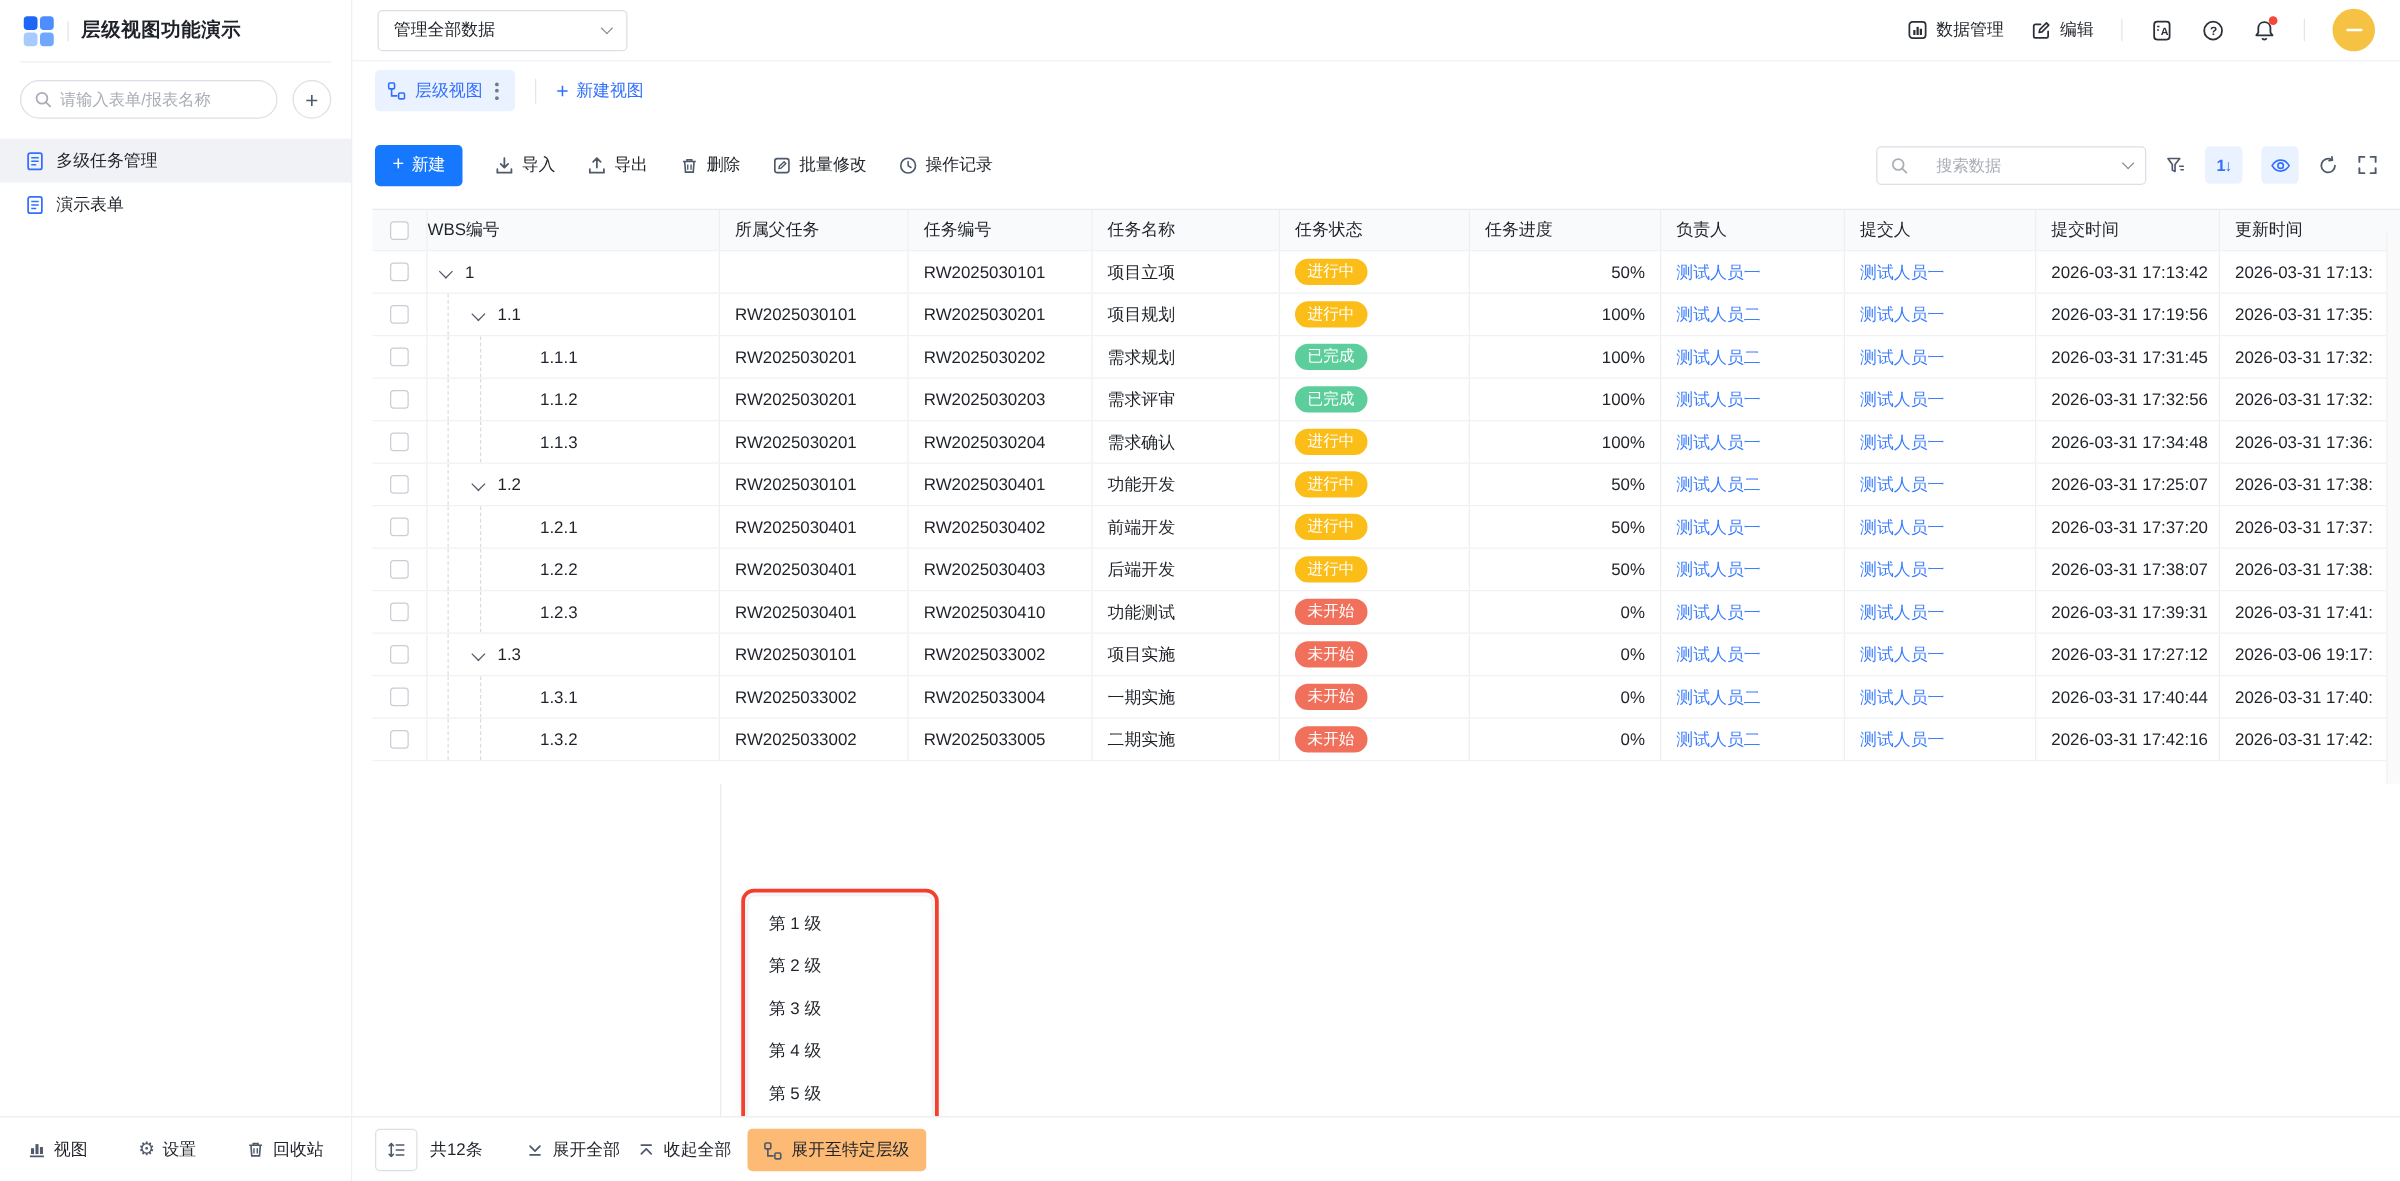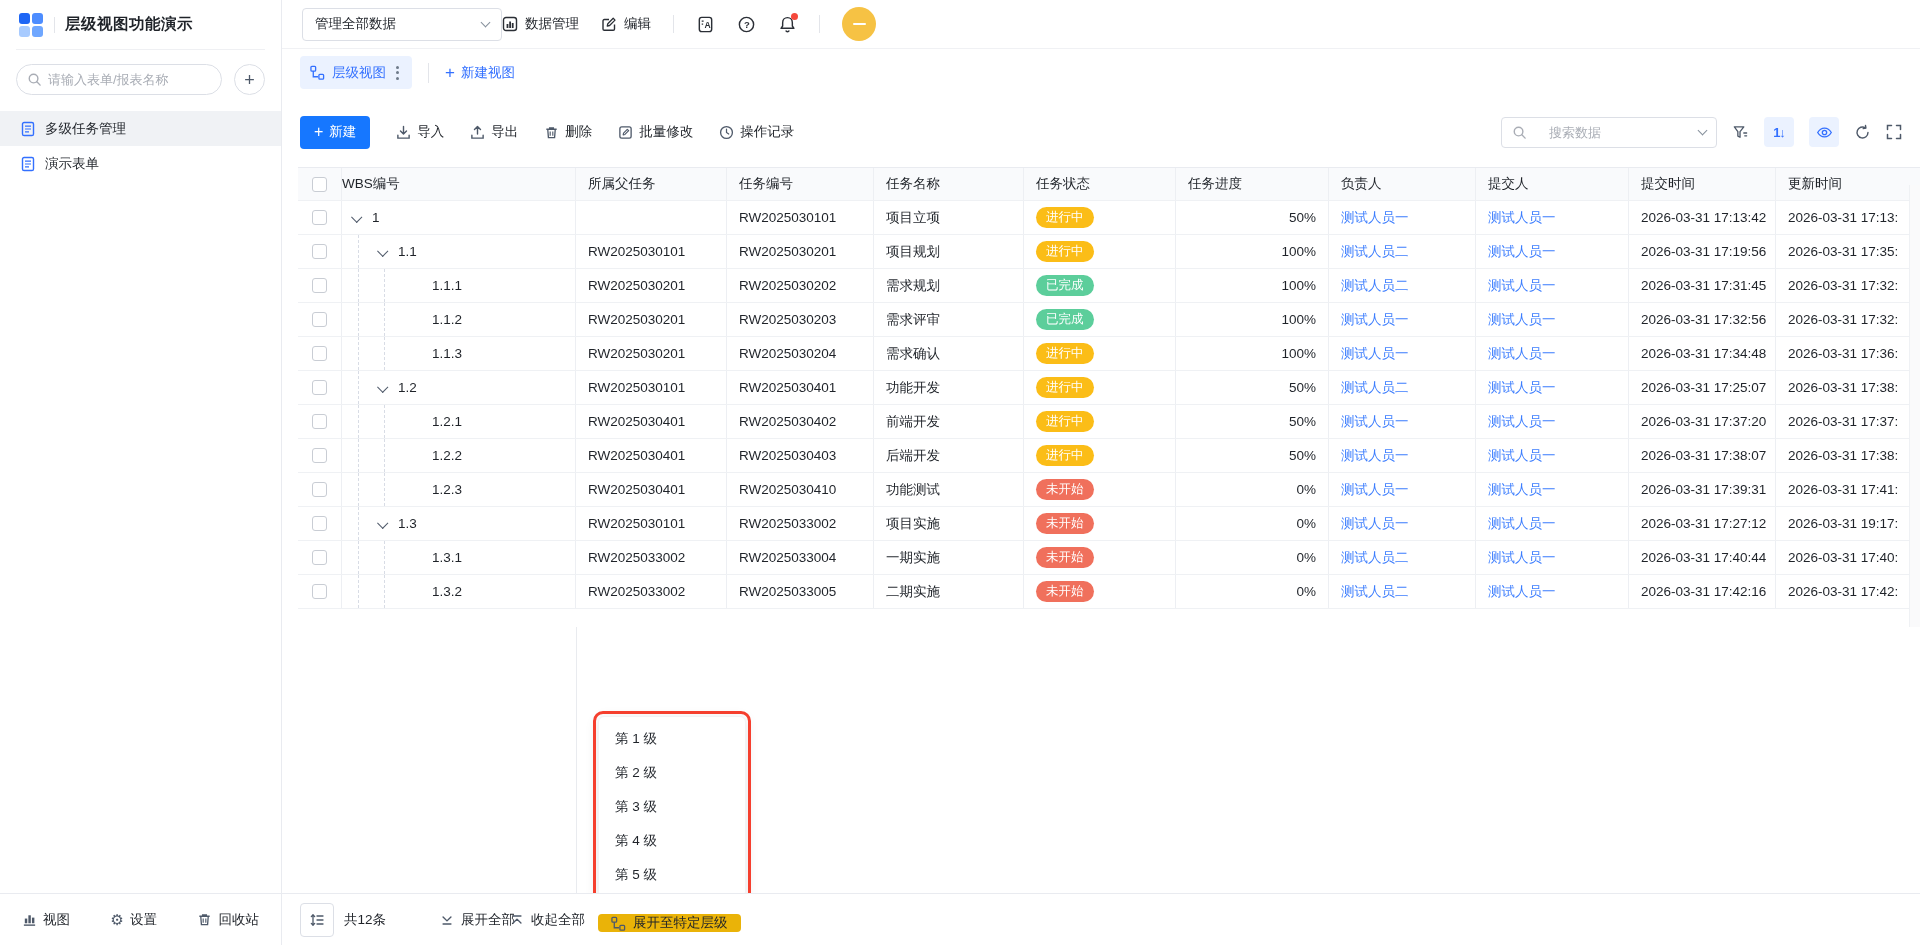--- a/index.html
+++ b/index.html
@@ -19,21 +19,21 @@
   .sb-plus{width:31px;height:31px;border:1px solid #DCDFE6;border-radius:50%;display:flex;align-items:center;justify-content:center;
     font-size:18px;color:#4E5969;background:#fff;cursor:pointer;line-height:1}
   .sb-item{height:35px;display:flex;align-items:center;gap:9px;padding:0 16px 0 20px;font-size:13.5px;cursor:pointer}
   .sb-item.active{background:#F0F2F5}
   .sb-foot{position:absolute;left:0;bottom:0;width:100%;height:52px;border-top:1px solid #E9EBF0;
     display:flex;align-items:center;justify-content:space-between;padding:0 22px}
   .sb-foot .fitem{display:flex;align-items:center;gap:6px;color:#1f2329;cursor:pointer}
   .gear-glyph{font-size:15px;color:#4E5969;line-height:1}
   
   .main{position:absolute;left:282px;top:0;width:1638px;height:945px;background:#fff}
-  .topbar{height:49px;display:flex;align-items:center;padding:0 20px;border-bottom:1px solid #F0F1F4}
+  .topbar{height:49px;display:flex;align-items:center;justify-content:space-between;padding:0 20px;border-bottom:1px solid #F0F1F4}
   .scope{width:200px;height:33px;border:1px solid #DCDFE6;border-radius:4px;display:flex;align-items:center;
     justify-content:space-between;padding:0 12px;cursor:pointer;background:#fff}
   .tb-right{display:flex;align-items:center;gap:22px}
   .tb-act{display:flex;align-items:center;gap:7px;cursor:pointer}
   .tb-ic{position:relative;cursor:pointer;display:flex}
   .tb-sep{width:1px;height:18px;background:#E3E5EA}
   .bell-dot{position:absolute;right:-1px;top:-2px;width:7px;height:7px;border-radius:50%;background:#F5483B}
   .avatar{width:34px;height:34px;border-radius:50%;background:#F6C244;display:flex;align-items:center;justify-content:center;cursor:pointer}
   .avatar .dash{width:13px;height:2.5px;border-radius:2px;background:#fff}
   
@@ -80,21 +80,21 @@
   .below-divider{position:absolute;left:294px;top:627px;height:266px;border-left:1px solid #E9EBEF}
   
   .popup{position:absolute;left:316px;top:716px;width:148px;background:#fff;border-radius:6px;padding:5px 0;
     box-shadow:0 3px 14px rgba(31,35,41,.12);border:1px solid #F2F3F5}
   .popup .pi{height:34px;display:flex;align-items:center;padding:0 16px;font-size:13.5px;cursor:pointer}
   .red-annot{position:absolute;left:311px;top:711px;width:158px;height:230px;border:3px solid #F53F2E;border-radius:10px;pointer-events:none}
   
   .footerbar{position:absolute;left:0;bottom:0;width:100%;height:52px;border-top:1px solid #E9EBF0;background:#fff}
   .fb-item{position:absolute;top:0;height:52px;display:flex;align-items:center;gap:7px;cursor:pointer;color:#1f2329}
   .rowheight{width:34px;height:34px;top:9px;border:1px solid #DCDFE6;border-radius:4px;justify-content:center;gap:0}
-  .levelbtn{top:20px;height:18px;background:#eab308;border-radius:4px;padding:0 13px}
+  .levelbtn{top:9px;height:34px;background:#fdba74;border-radius:4px;padding:0 13px}
 </style>
 </head>
 <body>
 
 <div class="sidebar">
   <div class="sb-head">
     <span>
       <svg width="26" height="26" viewBox="0 0 26 26">
         <rect x="1" y="1" width="11" height="11" rx="3" fill="#1E66F5"></rect>
         <rect x="14" y="1" width="11" height="11" rx="3" fill="#4D8DFF"></rect>
@@ -598,21 +598,21 @@
             <span class="pill" style="background: rgb(240, 112, 92);">未开始</span>
           </div>
           <div class="c c6">0%</div>
           <div class="c c7">
             <span class="link">测试人员一</span>
           </div>
           <div class="c c8">
             <span class="link">测试人员一</span>
           </div>
           <div class="c c9">2026-03-31 17:27:12</div>
-          <div class="c c10">2026-03-31 19:17:</div>
+          <div class="c c10">2026-03-06 19:17:</div>
         </div>
         <div class="trow">
           <div class="c c0">
             <span class="cb"></span>
           </div>
           <div class="c c1 wbs" style="display: flex; align-items: center;">
             <span class="guide" style="left: 16px;"></span>
             <span class="guide" style="left: 42px;"></span>
             <span style="margin-left: 90px;">1.3.1</span>
           </div>
@@ -675,21 +675,21 @@
   <div class="footerbar">
     <div class="fb-item rowheight" style="left:18px">
       <svg width="16" height="16" viewBox="0 0 16 16">
           <path d="M4 2.8v10.4M2.3 4.6L4 2.8l1.7 1.8M2.3 11.4L4 13.2l1.7-1.8" fill="none" stroke="#4E5969" stroke-width="1.3" stroke-linecap="round" stroke-linejoin="round"></path>
           <path d="M8 4h6M8 8h6M8 12h6" stroke="#4E5969" stroke-width="1.3" stroke-linecap="round"></path>
         </svg>
     </div>
     <div class="fb-item" style="left:62px">
       <span>共12条</span>
     </div>
-    <div class="fb-item" style="left:158px">
+    <div class="fb-item" style="left:139px">
       <span>
         <svg width="14" height="14" viewBox="0 0 16 16">
             <path d="M3.5 4.5L8 9l4.5-4.5" fill="none" stroke="#4E5969" stroke-width="1.6" stroke-linecap="round" stroke-linejoin="round"></path>
             <path d="M3.5 12.5h9" stroke="#4E5969" stroke-width="1.6" stroke-linecap="round"></path>
           </svg>
       </span>
       <span>展开全部</span>
     </div>
     <div class="fb-item" style="left:228px">
       <span>

